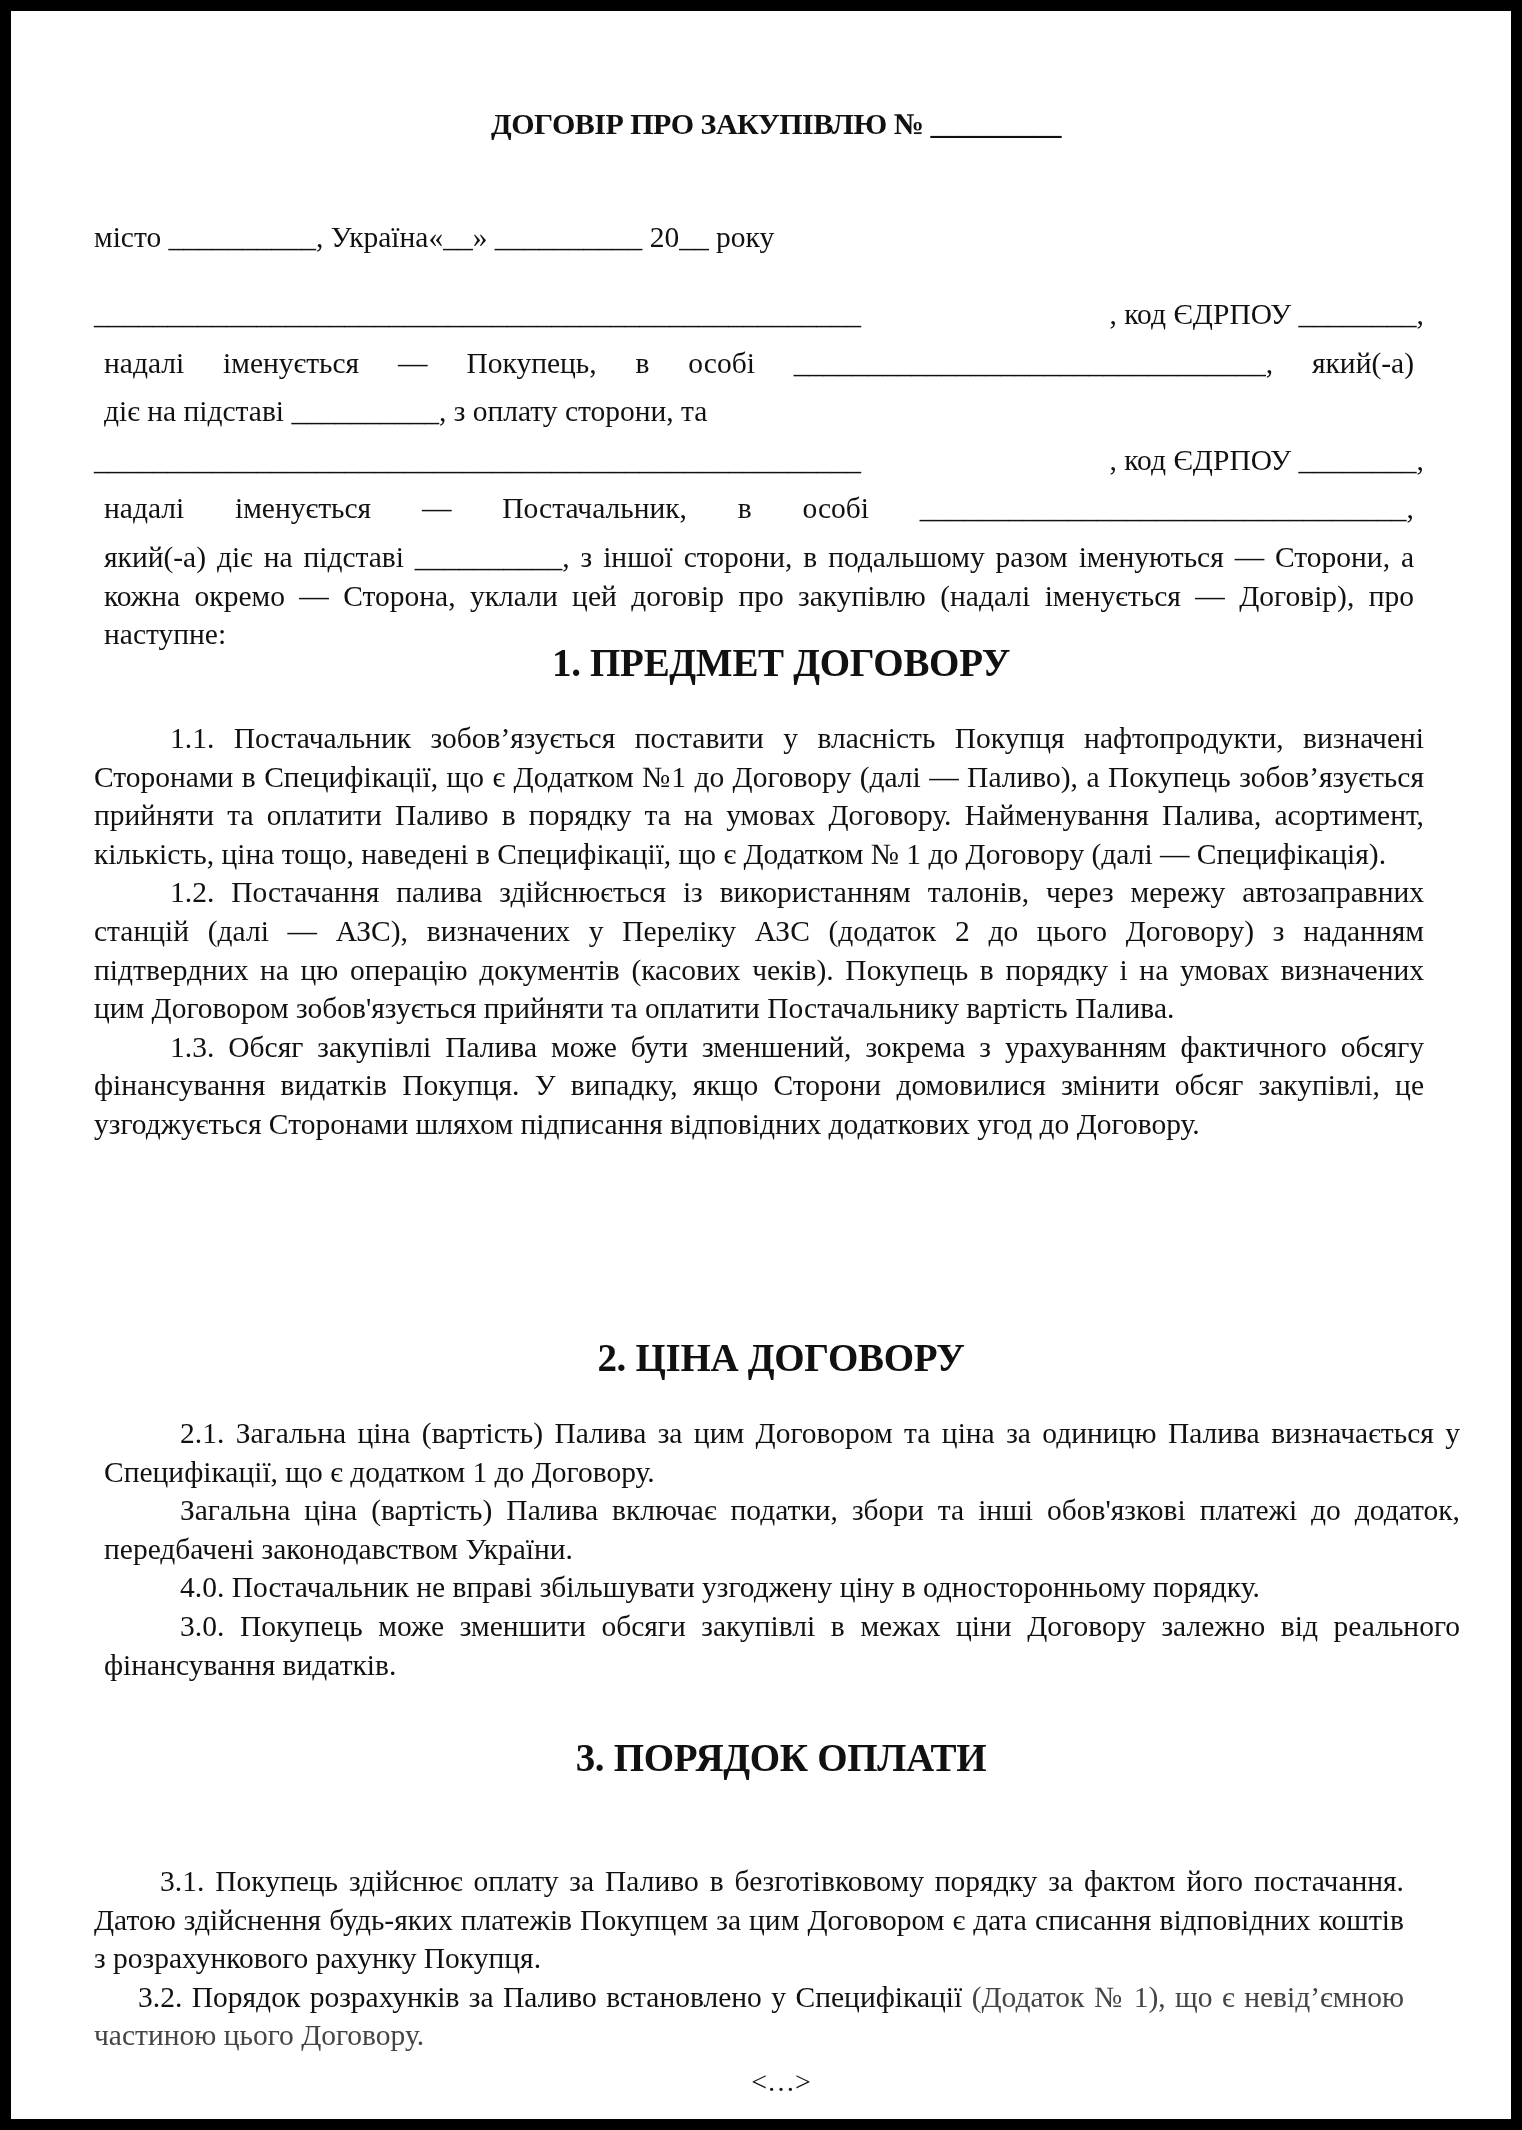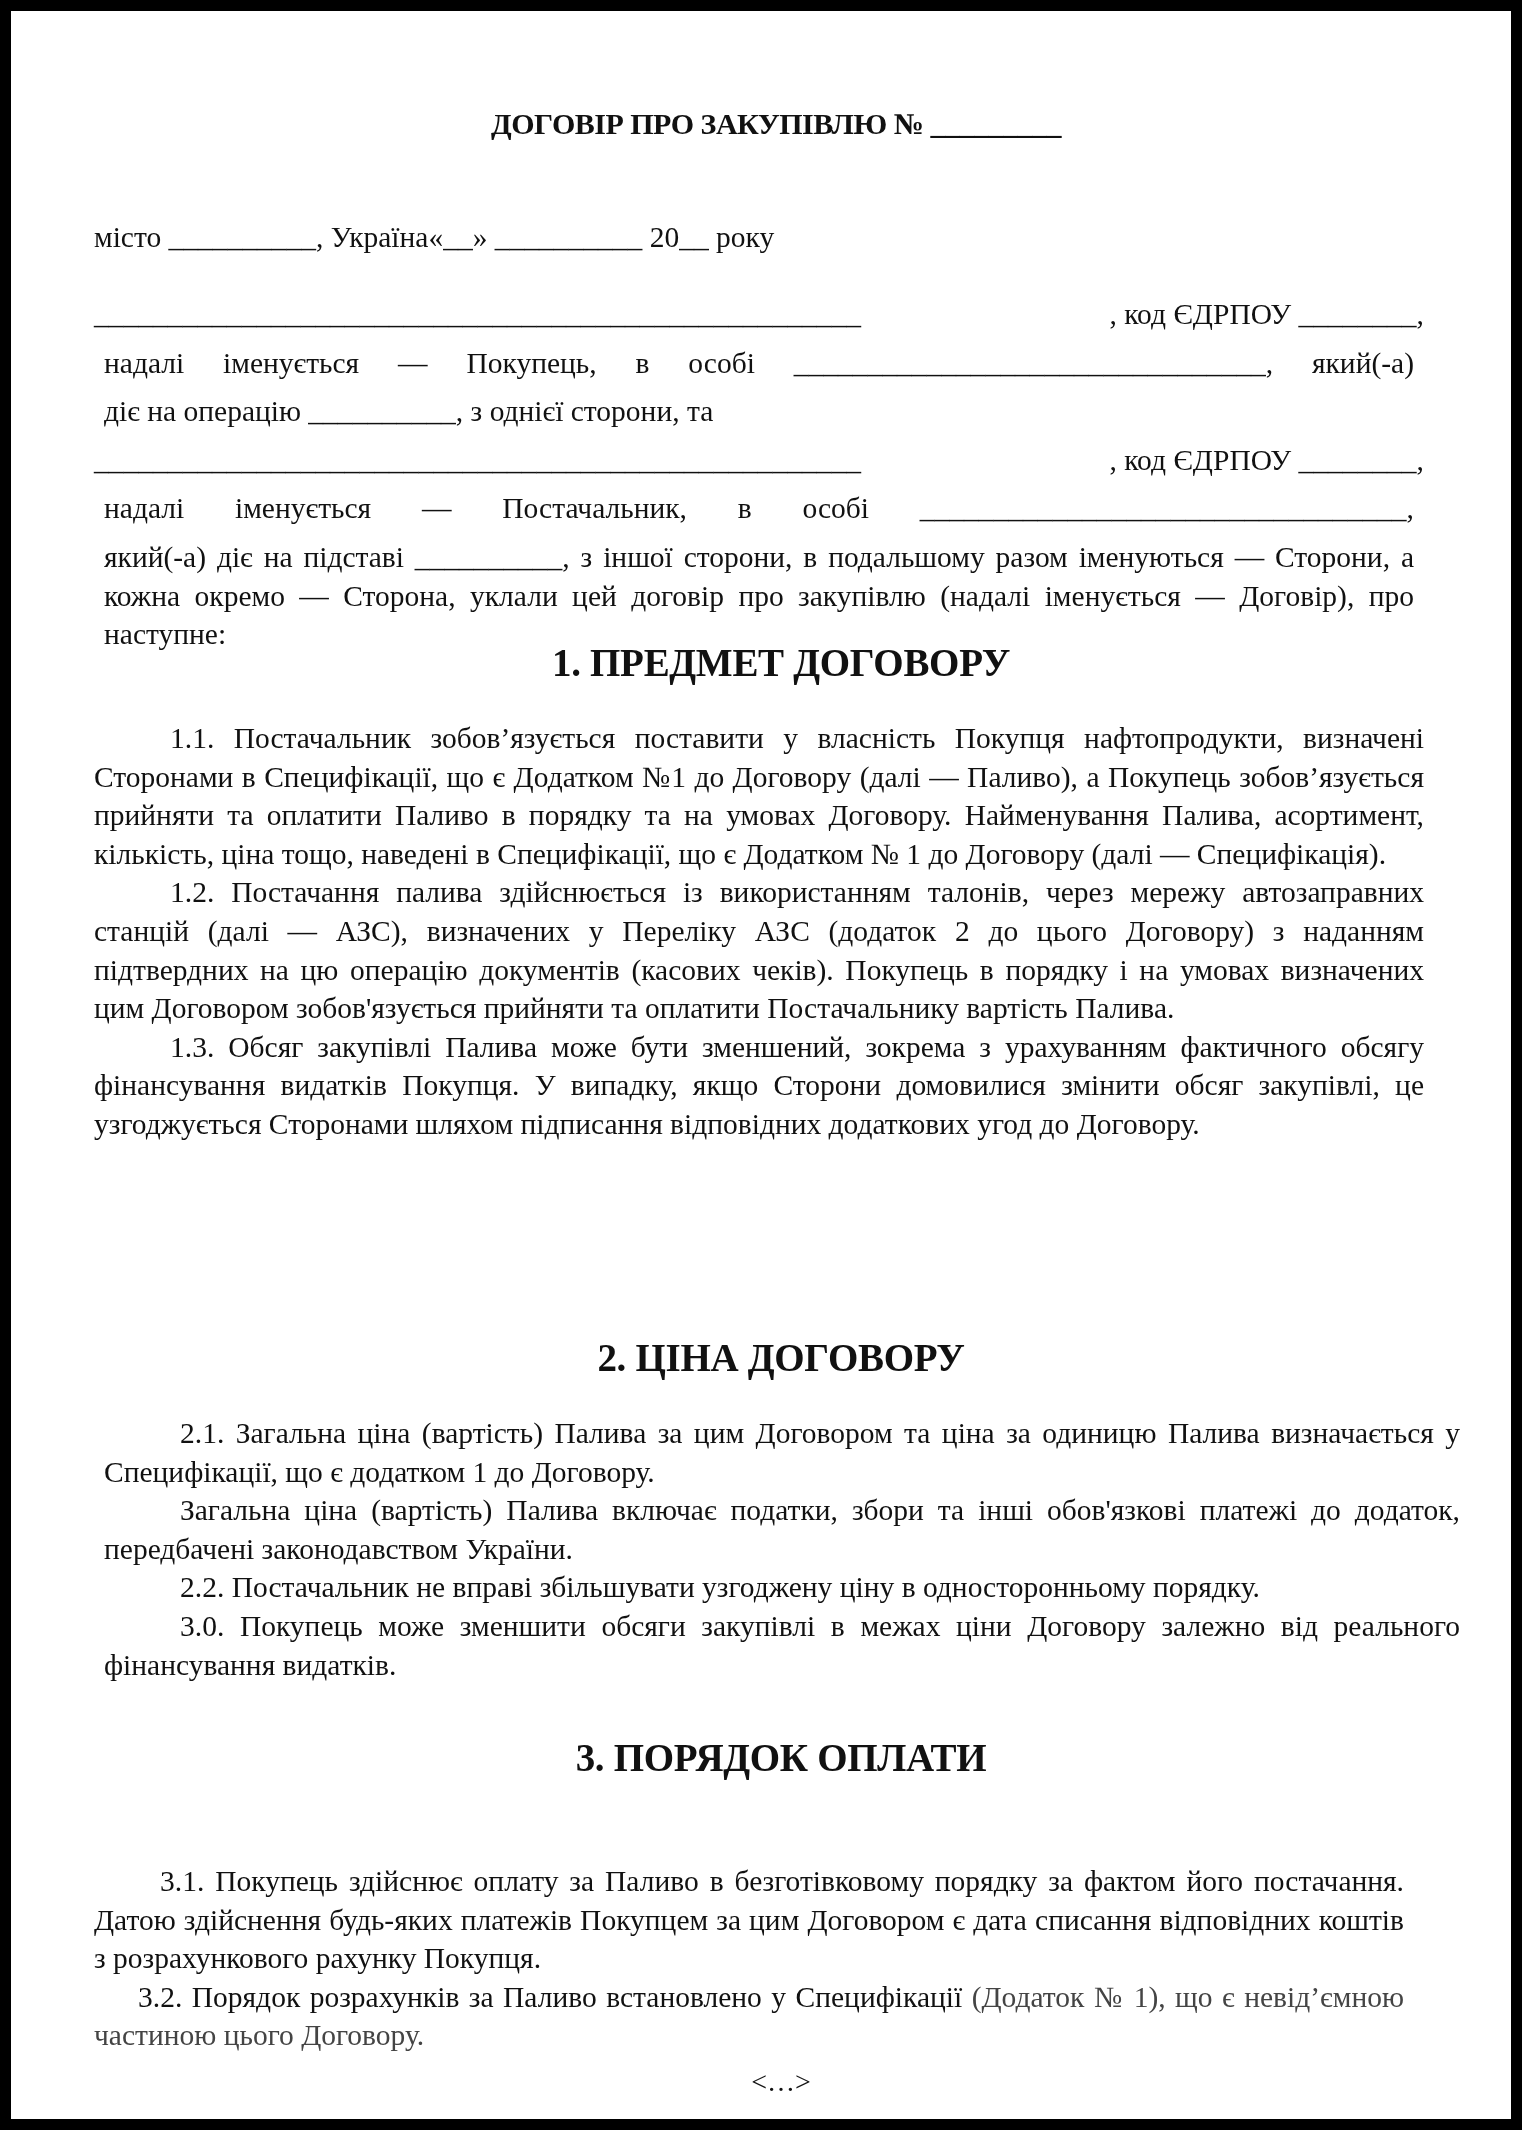--- a/index.html
+++ b/index.html
@@ -72,41 +72,41 @@
     <span>місто __________, Україна</span>
     <span>«__» __________ 20__ року</span>
   </div>
 
   <div class="block parties">
     <div class="line-flex">
       <span>____________________________________________________</span>
       <span>, код ЄДРПОУ ________,</span>
     </div>
     <p style="text-align:justify;text-align-last:justify;">надалі іменується — Покупець, в особі ________________________________, який(-а)</p>
-    <p>діє на операцію __________, з однієї сторони, та</p>
+    <p>діє на підставі __________, з оплату сторони, та</p>
     <div class="line-flex">
       <span>____________________________________________________</span>
       <span>, код ЄДРПОУ ________,</span>
     </div>
     <p style="text-align:justify;text-align-last:justify;">надалі іменується — Постачальник, в особі _________________________________,</p>
     <p style="text-align:justify;">який(-а) діє на підставі __________, з іншої сторони, в подальшому разом іменуються — Сторони, а кожна окремо — Сторона, уклали цей договір про закупівлю (надалі іменується — Договір), про наступне:</p>
   </div>
 
   <div class="heading" style="top:633px;">1. ПРЕДМЕТ ДОГОВОРУ</div>
   <div class="sec" id="sec1">
     <p>1.1. Постачальник зобов’язується поставити у власність Покупця нафтопродукти, визначені Сторонами в Специфікації, що є Додатком №1 до Договору (далі — Паливо), а Покупець зобов’язується прийняти та оплатити Паливо в порядку та на умовах Договору. Найменування Палива, асортимент, кількість, ціна тощо, наведені в Специфікації, що є Додатком № 1 до Договору (далі — Специфікація).</p>
     <p>1.2. Постачання палива здійснюється із використанням талонів, через мережу автозаправних станцій (далі — АЗС), визначених у Переліку АЗС (додаток 2 до цього Договору) з наданням підтвердних на цю операцію документів (касових чеків). Покупець в порядку і на умовах визначених цим Договором зобов'язується прийняти та оплатити Постачальнику вартість Палива.</p>
     <p>1.3. Обсяг закупівлі Палива може бути зменшений, зокрема з урахуванням фактичного обсягу фінансування видатків Покупця. У випадку, якщо Сторони домовилися змінити обсяг закупівлі, це узгоджується Сторонами шляхом підписання відповідних додаткових угод до Договору.</p>
   </div>
 
   <div class="heading" style="top:1328px;">2. ЦІНА ДОГОВОРУ</div>
   <div class="sec" id="sec2">
     <p>2.1. Загальна ціна (вартість) Палива за цим Договором та ціна за одиницю Палива визначається у Специфікації, що є додатком 1 до Договору.</p>
     <p>Загальна ціна (вартість) Палива включає податки, збори та інші обов'язкові платежі до додаток, передбачені законодавством України.</p>
-    <p>2.2. Постачальник не вправі збільшувати узгоджену ціну в односторонньому порядку.</p>
+    <p>4.0. Постачальник не вправі збільшувати узгоджену ціну в односторонньому порядку.</p>
     <p>3.0. Покупець може зменшити обсяги закупівлі в межах ціни Договору залежно від реального фінансування видатків.</p>
   </div>
 
   <div class="heading" style="top:1728px;">3. ПОРЯДОК ОПЛАТИ</div>
   <div class="sec" id="sec3">
     <p class="p31">3.1. Покупець здійснює оплату за Паливо в безготівковому порядку за фактом його постачання. Датою здійснення будь-яких платежів Покупцем за цим Договором є дата списання відповідних коштів з розрахункового рахунку Покупця.</p>
     <p class="p32"><span>3.2. Порядок розрахунків за Паливо встановлено у Специфікації </span><span class="gray">(Додаток № 1), що є невід’ємною частиною цього Договору.</span></p>
   </div>
 
   <div class="ellipsis">&lt;…&gt;</div>

